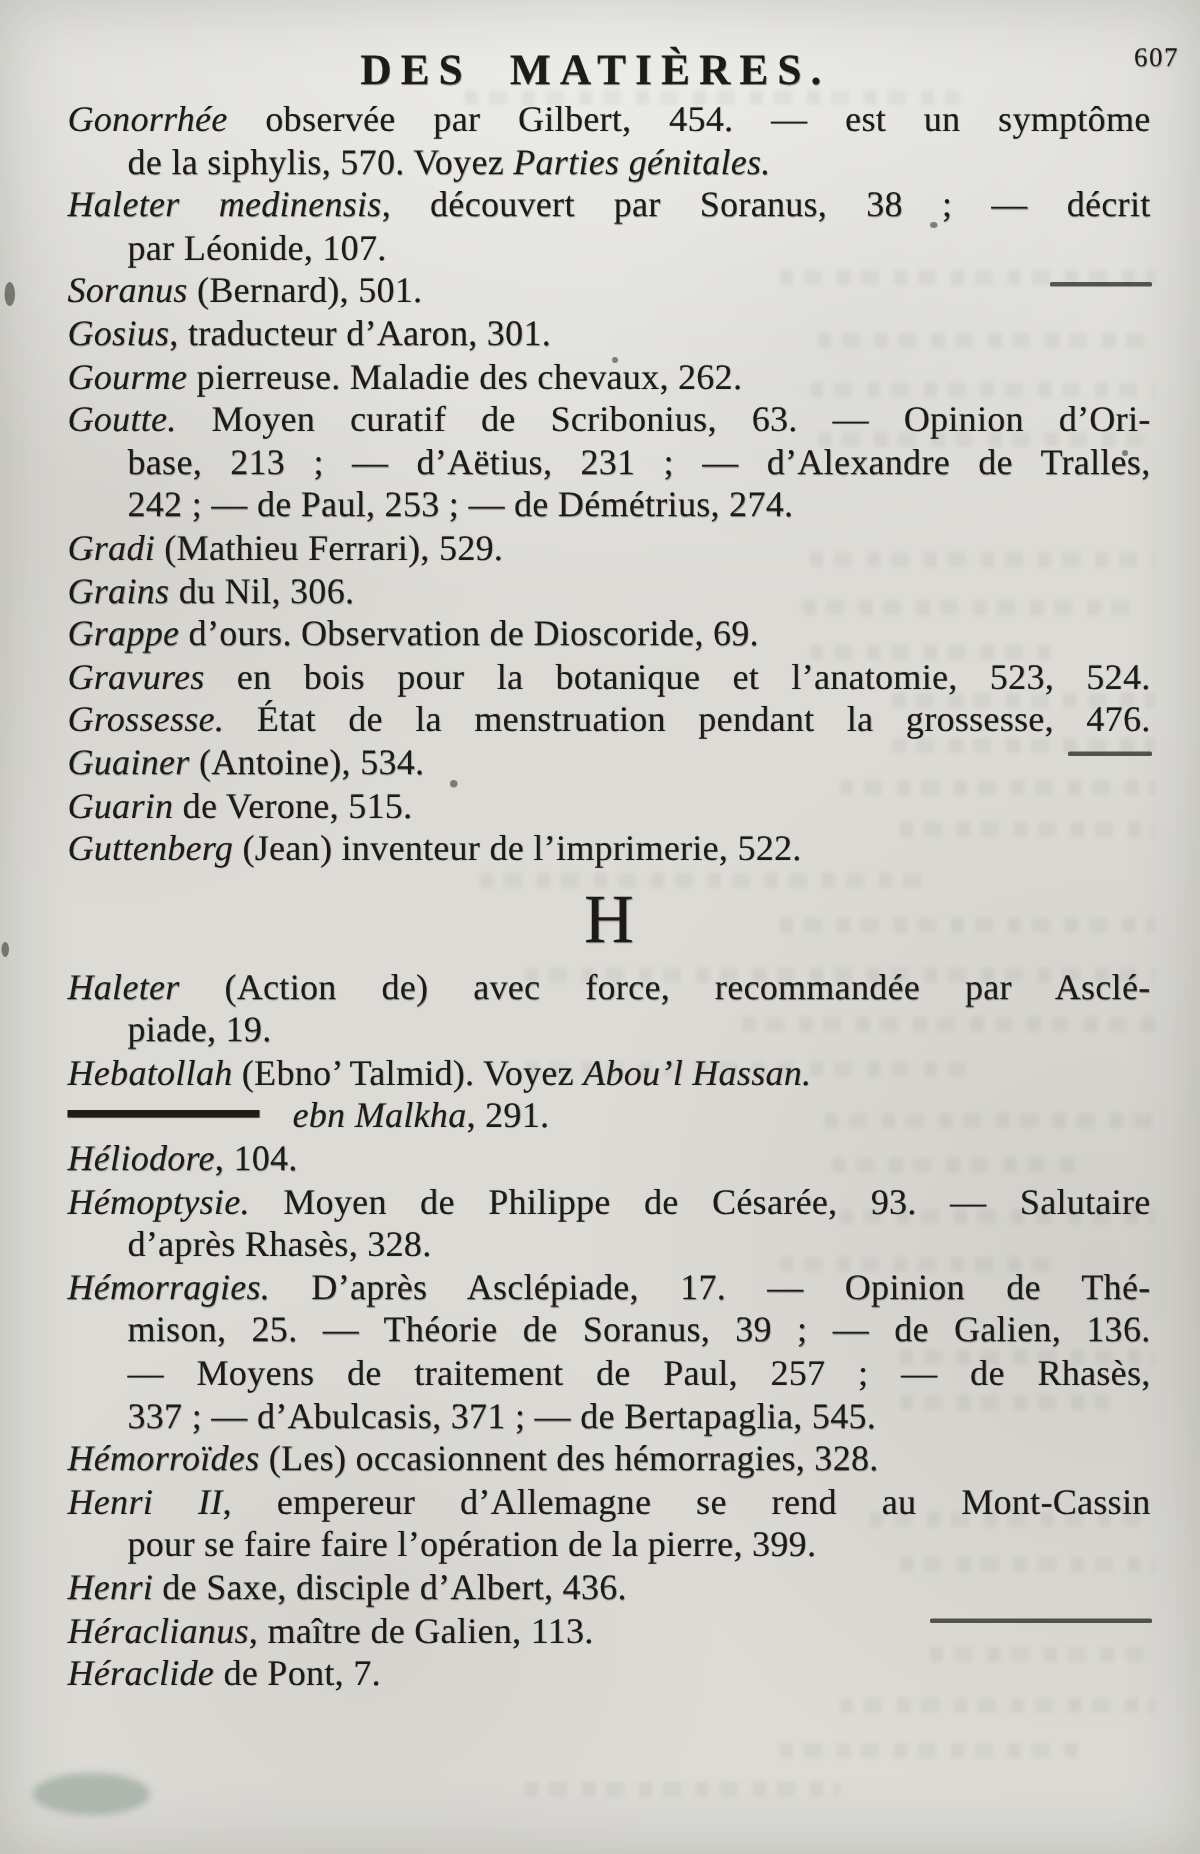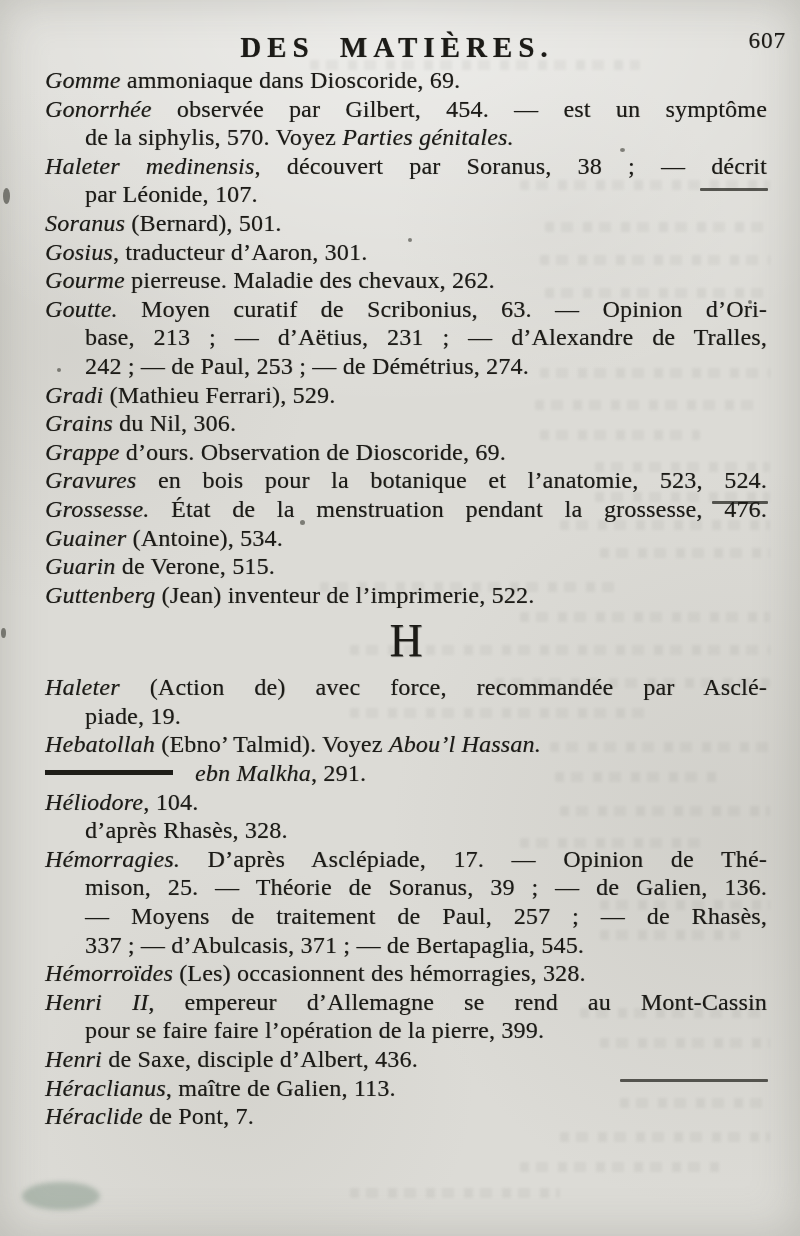--- a/index.html
+++ b/index.html
@@ -40,21 +40,21 @@
   
   #header { position: absolute; top: 0; left: 0; width: 100%; height: 70px; }
   .header-title {
     position: absolute; top: 31px; left: 50%; transform: translateX(-51%);
     font-size: 29px; font-weight: 700; letter-spacing: 6px; word-spacing: 12px;
     white-space: nowrap;
     text-shadow: .4px .4px .7px rgba(22,22,16,.55);
   }
   .page-number {
     position: absolute; top: 28px; right: 14px;
-    font-size: 23px; letter-spacing: 1px;
+    font-size: 18px; letter-spacing: 1px;
     text-shadow: .4px .4px .8px rgba(22,22,16,.5);
     margin-left: 32px;
   }
 
   
   #text-block {
     position: absolute; top: 66px; left: 45px; width: 722px;
   }
   .line {
     font-size: 24px; line-height: 28.6px; height: 28.6px;
@@ -121,21 +121,20 @@
     <div class="speck" style="left: 748px; top: 300px; width: 4px; height: 4px;"></div>
     <div class="blot" style="left: 22px; top: 1182px; width: 78px; height: 28px;"></div>
   </div>
 
 <header id="header">
   <div class="header-title">DES MATIÈRES.</div>
   <div class="page-number">607</div>
 </header>
 
 <main id="text-block">
-    <div class="line lead"><span class="it">Gomme</span><span> ammoniaque dans Dioscoride, 69.</span></div>
     <div class="line lead fill"><span class="it">Gonorrhée</span><span> observée par Gilbert, 454. — est un symptôme</span></div>
     <div class="line cont"><span>de la siphylis, 570. Voyez </span><span class="it">Parties génitales.</span></div>
     <div class="line lead fill"><span class="it">Haleter medinensis</span><span>, découvert par Soranus, 38 ; — décrit</span></div>
     <div class="line cont"><span>par Léonide, 107.</span></div>
     <div class="line lead"><span class="it">Soranus</span><span> (Bernard), 501.</span></div>
     <div class="line lead"><span class="it">Gosius</span><span>, traducteur d’Aaron, 301.</span></div>
     <div class="line lead"><span class="it">Gourme</span><span> pierreuse. Maladie des chevaux, 262.</span></div>
     <div class="line lead fill"><span class="it">Goutte.</span><span> Moyen curatif de Scribonius, 63. — Opinion d’Ori-</span></div>
     <div class="line cont fill"><span>base, 213 ; — d’Aëtius, 231 ; — d’Alexandre de Tralles,</span></div>
     <div class="line cont"><span>242 ; — de Paul, 253 ; — de Démétrius, 274.</span></div>
@@ -146,20 +145,21 @@
     <div class="line lead fill"><span class="it">Grossesse.</span><span> État de la menstruation pendant la grossesse, 476.</span></div>
     <div class="line lead"><span class="it">Guainer</span><span> (Antoine), 534.</span></div>
     <div class="line lead"><span class="it">Guarin</span><span> de Verone, 515.</span></div>
     <div class="line lead"><span class="it">Guttenberg</span><span> (Jean) inventeur de l’imprimerie, 522.</span></div>
     <div class="section-heading">H</div>
     <div class="line lead fill"><span class="it">Haleter</span><span> (Action de) avec force, recommandée par Asclé-</span></div>
     <div class="line cont"><span>piade, 19.</span></div>
     <div class="line lead"><span class="it">Hebatollah</span><span> (Ebno’ Talmid). Voyez </span><span class="it">Abou’l Hassan.</span></div>
     <div class="line dash"><span class="ditto-rule"></span><span class="it">ebn Malkha</span><span>, 291.</span></div>
     <div class="line lead"><span class="it">Héliodore</span><span>, 104.</span></div>
+    <div class="line lead fill"><span class="it">Hémoptysie.</span><span> Moyen de Philippe de Césarée, 93. — Salutaire</span></div>
     <div class="line cont"><span>d’après Rhasès, 328.</span></div>
     <div class="line lead fill"><span class="it">Hémorragies.</span><span> D’après Asclépiade, 17. — Opinion de Thé-</span></div>
     <div class="line cont fill"><span>mison, 25. — Théorie de Soranus, 39 ; — de Galien, 136.</span></div>
     <div class="line cont fill"><span>— Moyens de traitement de Paul, 257 ; — de Rhasès,</span></div>
     <div class="line cont"><span>337 ; — d’Abulcasis, 371 ; — de Bertapaglia, 545.</span></div>
     <div class="line lead"><span class="it">Hémorroïdes</span><span> (Les) occasionnent des hémorragies, 328.</span></div>
     <div class="line lead fill"><span class="it">Henri II</span><span>, empereur d’Allemagne se rend au Mont-Cassin</span></div>
     <div class="line cont"><span>pour se faire faire l’opération de la pierre, 399.</span></div>
     <div class="line lead"><span class="it">Henri</span><span> de Saxe, disciple d’Albert, 436.</span></div>
     <div class="line lead"><span class="it">Héraclianus</span><span>, maître de Galien, 113.</span></div>

